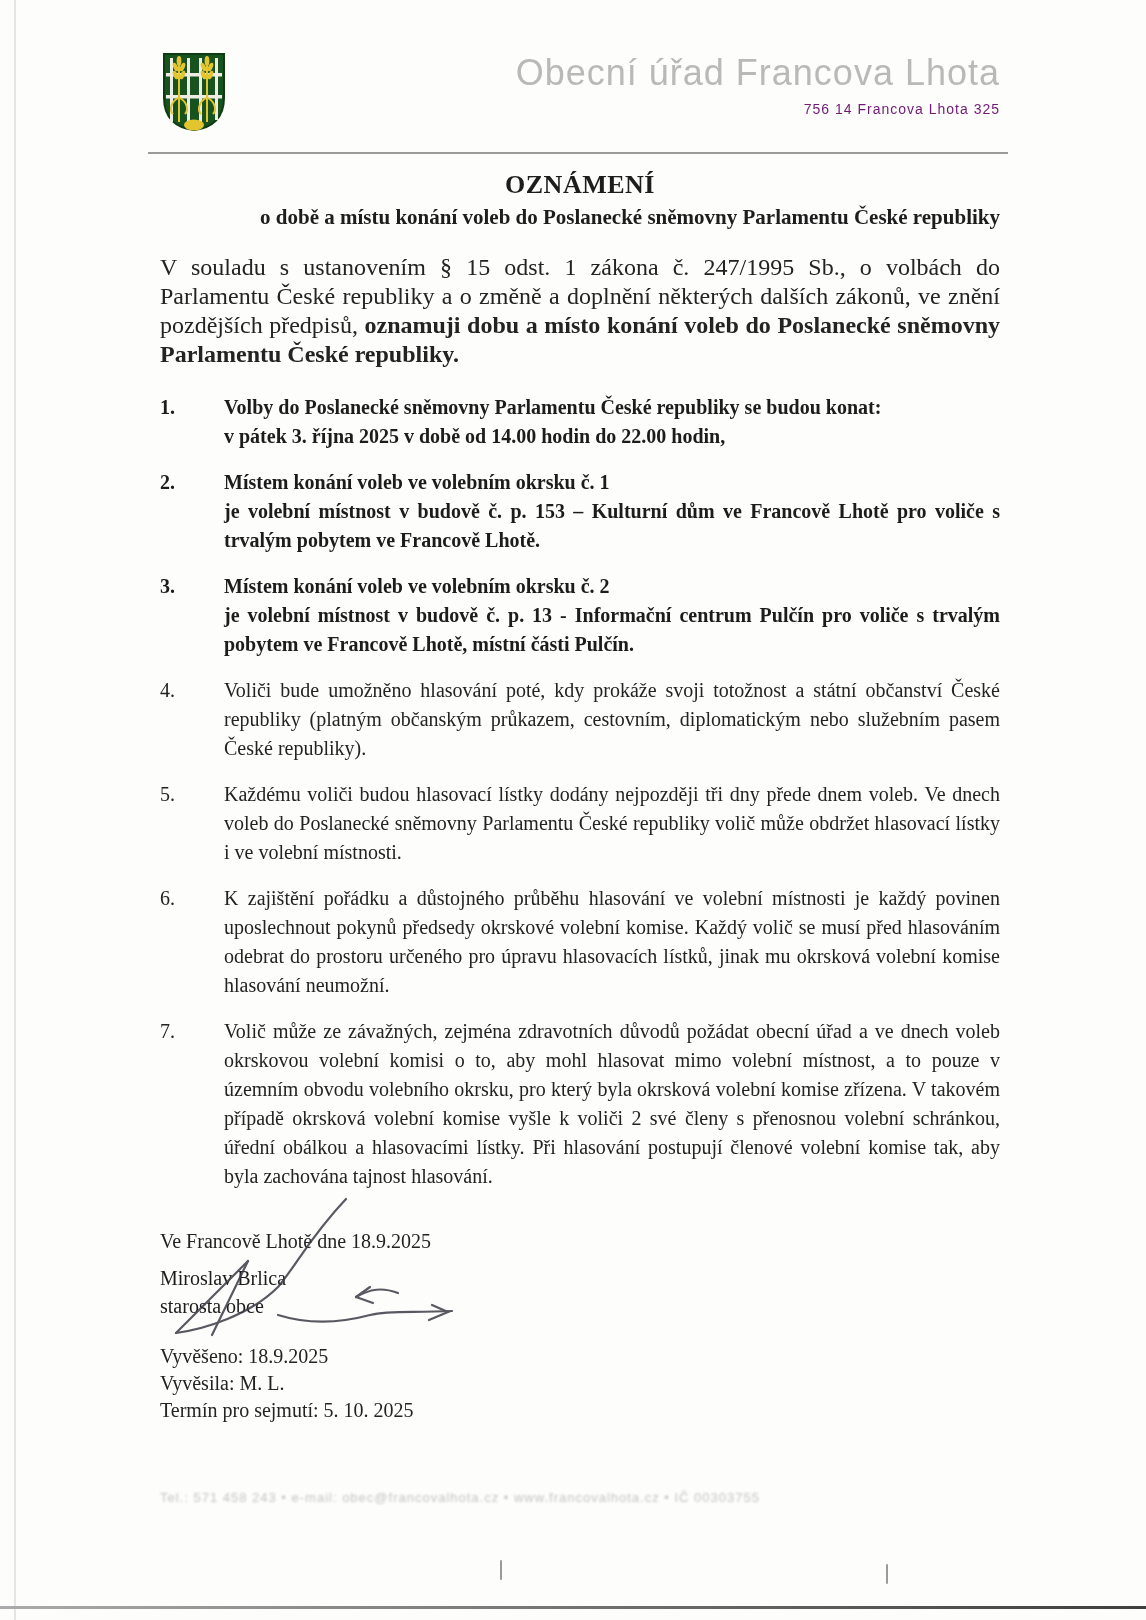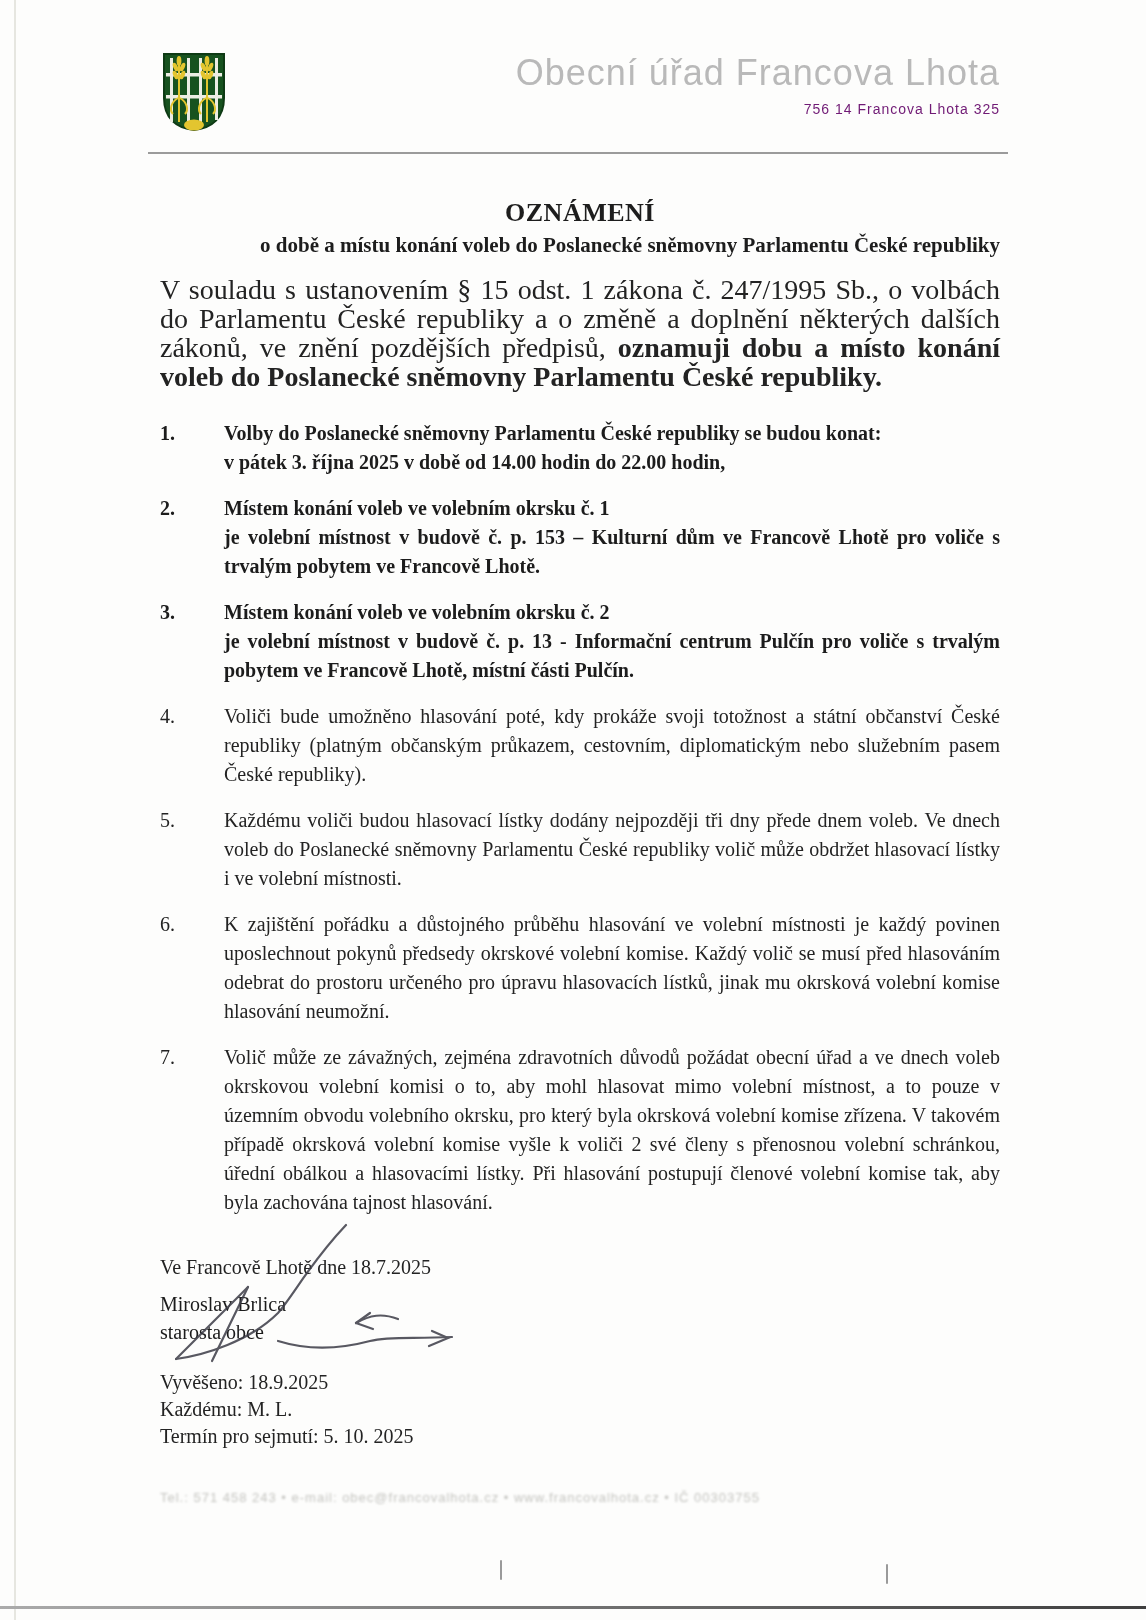--- a/index.html
+++ b/index.html
@@ -15,25 +15,25 @@
 
   
   .header-row { display:flex; align-items:flex-start; padding-top:52px; }
   .logo { width:64px; height:80px; flex:none; margin-left:2px; }
   .org-block { flex:1; text-align:right; font-family:"Liberation Sans",sans-serif; }
   .org-name { font-size:36px; line-height:1.15; font-weight:400; color:#b9b9b9; letter-spacing:1px; }
   .org-address { margin-top:8px; font-size:14px; color:#701a75; letter-spacing:1px; }
   .header-rule { margin:20px -8px 0 -12px; border:none; border-top:2px solid #9b9b9b; }
 
   
-  .notice-title { margin-top:44px; text-align:center; font-weight:bold; font-size:26px; letter-spacing:.5px; color:#1d1d1d; }
+  .notice-title { margin-top:16px; text-align:center; font-weight:bold; font-size:26px; letter-spacing:.5px; color:#1d1d1d; }
   .notice-subtitle { margin-top:5px; text-align:right; font-weight:bold; font-size:21px; color:#1d1d1d; }
 
   
-  .intro { margin-top:17px; font-size:28px; line-height:29px; text-align:justify; }
+  .intro { margin-top:23px; font-size:24px; line-height:29px; text-align:justify; }
   .intro .b { font-weight:bold; }
   .items { margin-top:24px; }
   .item { display:flex; margin-bottom:17px; font-size:20px; line-height:29px; }
   .item .num { width:64px; flex:none; }
   .item .txt { flex:1; min-width:0; }
   .item .jbody { text-align:justify; }
   .item.bold { font-weight:bold; color:#1c1c1c; }
 
   
   .sig-area { position:relative; margin-top:36px; font-size:20px; line-height:29px; }
@@ -159,21 +159,21 @@
 
       <div class="item">
         <div class="num">7.</div>
         <div class="txt">
           <div class="jbody">Volič může ze závažných, zejména zdravotních důvodů požádat obecní úřad a ve dnech voleb okrskovou volební komisi o to, aby mohl hlasovat mimo volební místnost, a to pouze v územním obvodu volebního okrsku, pro který byla okrsková volební komise zřízena. V takovém případě okrsková volební komise vyšle k voliči 2 své členy s přenosnou volební schránkou, úřední obálkou a hlasovacími lístky.  Při hlasování postupují členové volební komise tak, aby byla zachována tajnost hlasování.</div>
         </div>
       </div>
     </div>
 
     <div class="sig-area">
-      <div class="place-date">Ve Francově Lhotě dne 18.7.2025</div>
+      <div class="place-date">Ve Francově Lhotě dne 18.9.2025</div>
 
       <div class="sig-names">
         <div>Miroslav Brlica</div>
         <div>starosta obce</div>
       </div>
 
 
       <svg class="scribble-svg" width="420" height="200" viewBox="0 0 420 200" aria-hidden="true">
         <g fill="none" stroke="#3c3c47" stroke-width="2.2" stroke-linecap="round" opacity="0.85">
           <path d="M186 12 C150 50 135 80 118 100 C90 128 45 142 16 146"></path>
@@ -181,21 +181,21 @@
           <path d="M88 74 L 52 148"></path>
           <path d="M118 128 C150 138 180 136 210 128 C230 123 252 126 292 124"></path>
           <path d="M272 118 l 16 7 l -19 8"></path>
           <path d="M238 106 C222 100 210 102 196 110"></path>
           <path d="M196 110 L 210 100 M196 110 L 213 116"></path>
         </g>
       </svg>
 
       <div class="posting">
         <div>Vyvěšeno: 18.9.2025</div>
-        <div>Každému: M. L.</div>
+        <div>Vyvěsila: M. L.</div>
         <div>Termín pro sejmutí: 5. 10. 2025</div>
       </div>
     </div>
   </div>
 
   <div class="footer-line">Tel.: 571 458 243  •  e-mail: obec@francovalhota.cz  •  www.francovalhota.cz  •  IČ 00303755</div>
   <div class="tick tick-1"></div>
   <div class="tick tick-2"></div>
   <div class="bottom-line"></div>
 </div>

